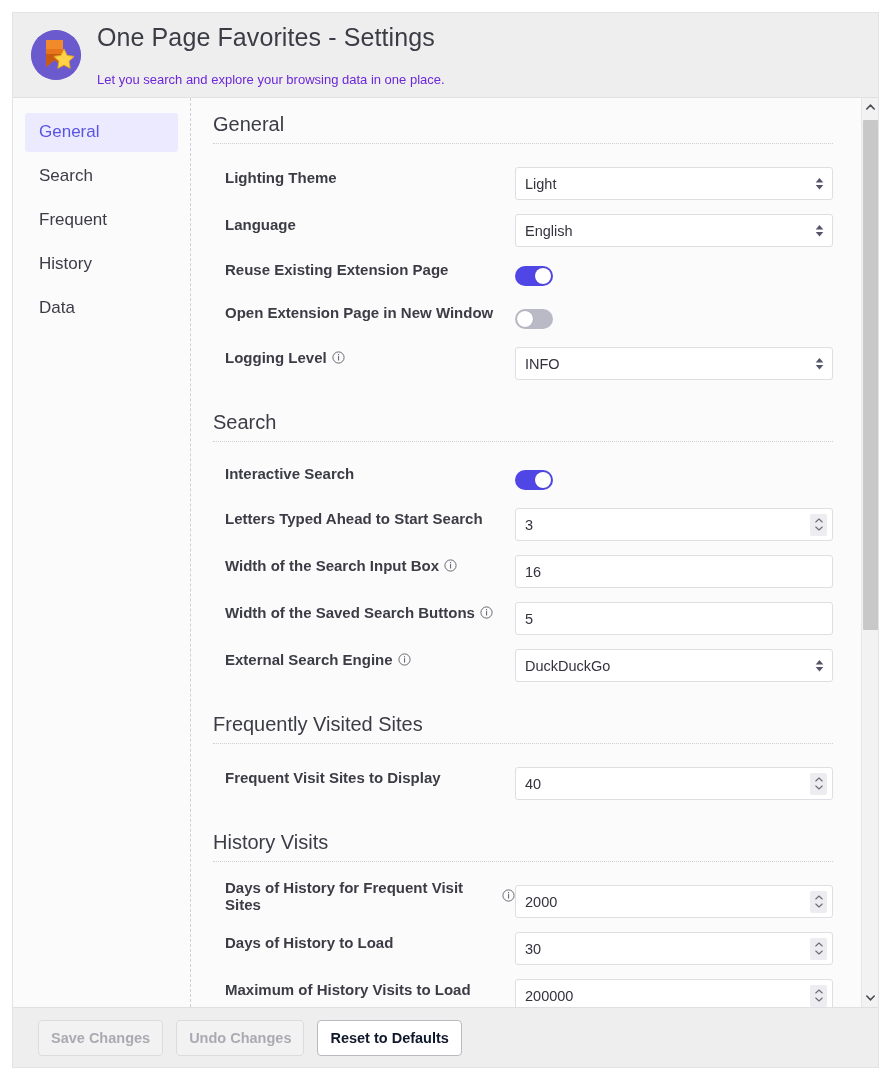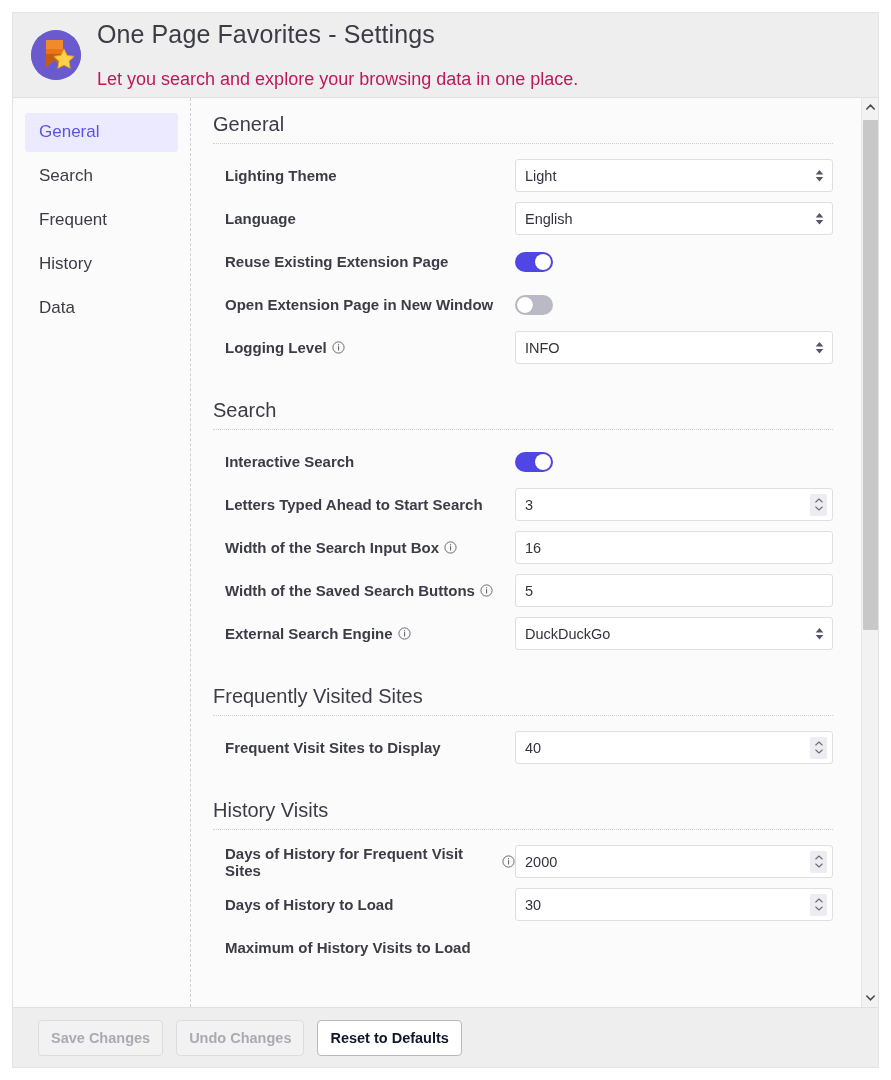--- a/index.html
+++ b/index.html
@@ -43,22 +43,22 @@
   .logo svg { position: absolute; left: 0; top: 0; }
   .header-text { display: flex; flex-direction: column; justify-content: flex-start; }
   .app-title {
     font-size: 25px;
     color: #3c3c46;
     line-height: 1.15;
     font-weight: 400;
     letter-spacing: .1px;
   }
   .app-sub {
-    font-size: 18px;
-    color: #be185d;
+    font-size: 13px;
+    color: #6d28d9;
     margin-top: 21px;
   }
 
   
   .body {
     flex: 1 1 auto;
     display: flex;
     min-height: 0;
     position: relative;
     background: #fbfbfc;
@@ -128,21 +128,21 @@
     font-weight: bold;
   }
   .info-icon {
     display: inline-flex;
     align-items: center;
     justify-content: center;
     width: 13px; height: 13px;
     color: #6a6a74;
     flex: 0 0 auto;
   }
-  .field { flex: 1 1 auto; min-width: 0; display: flex; align-items: flex-start; }
+  .field { flex: 1 1 auto; min-width: 0; display: flex; align-items: flex-start; margin-top: 12px; }
 
   
   .select {
     position: relative;
     width: 100%;
     height: 33px;
     background: #ffffff;
     border: 1px solid #dedee3;
     border-radius: 3px;
     display: flex;
@@ -531,20 +531,30 @@
                     <svg width="8" height="5" viewBox="0 0 8 5">
                       <path d="M0.8 1 L4 4 L7.2 1" fill="none" stroke="#6b6b76" stroke-width="1.1" stroke-linecap="round" stroke-linejoin="round"></path>
                     </svg>
                   </div></div>
               </div>
             </div>
             <div class="row">
               <div class="row-label">
                 <span>Maximum of History Visits to Load</span>
               </div>
+              <div class="field">
+                <div class="numwrap"><input class="textinput" type="text" value="200000" style=""><div class="spinner">
+                    <svg width="8" height="5" viewBox="0 0 8 5">
+                      <path d="M0.8 4 L4 1 L7.2 4" fill="none" stroke="#6b6b76" stroke-width="1.1" stroke-linecap="round" stroke-linejoin="round"></path>
+                    </svg>
+                    <svg width="8" height="5" viewBox="0 0 8 5">
+                      <path d="M0.8 1 L4 4 L7.2 1" fill="none" stroke="#6b6b76" stroke-width="1.1" stroke-linecap="round" stroke-linejoin="round"></path>
+                    </svg>
+                  </div></div>
+              </div>
             </div>
           </div>
         </div>
 
       <div class="scrollbar">
         <div class="sb-btn sb-up">
           <svg width="9" height="6" viewBox="0 0 9 6">
               <path d="M0.8 5 L4.5 1.2 L8.2 5" fill="none" stroke="#4a4a52" stroke-width="1.6" stroke-linecap="round"></path>
             </svg>
         </div>

